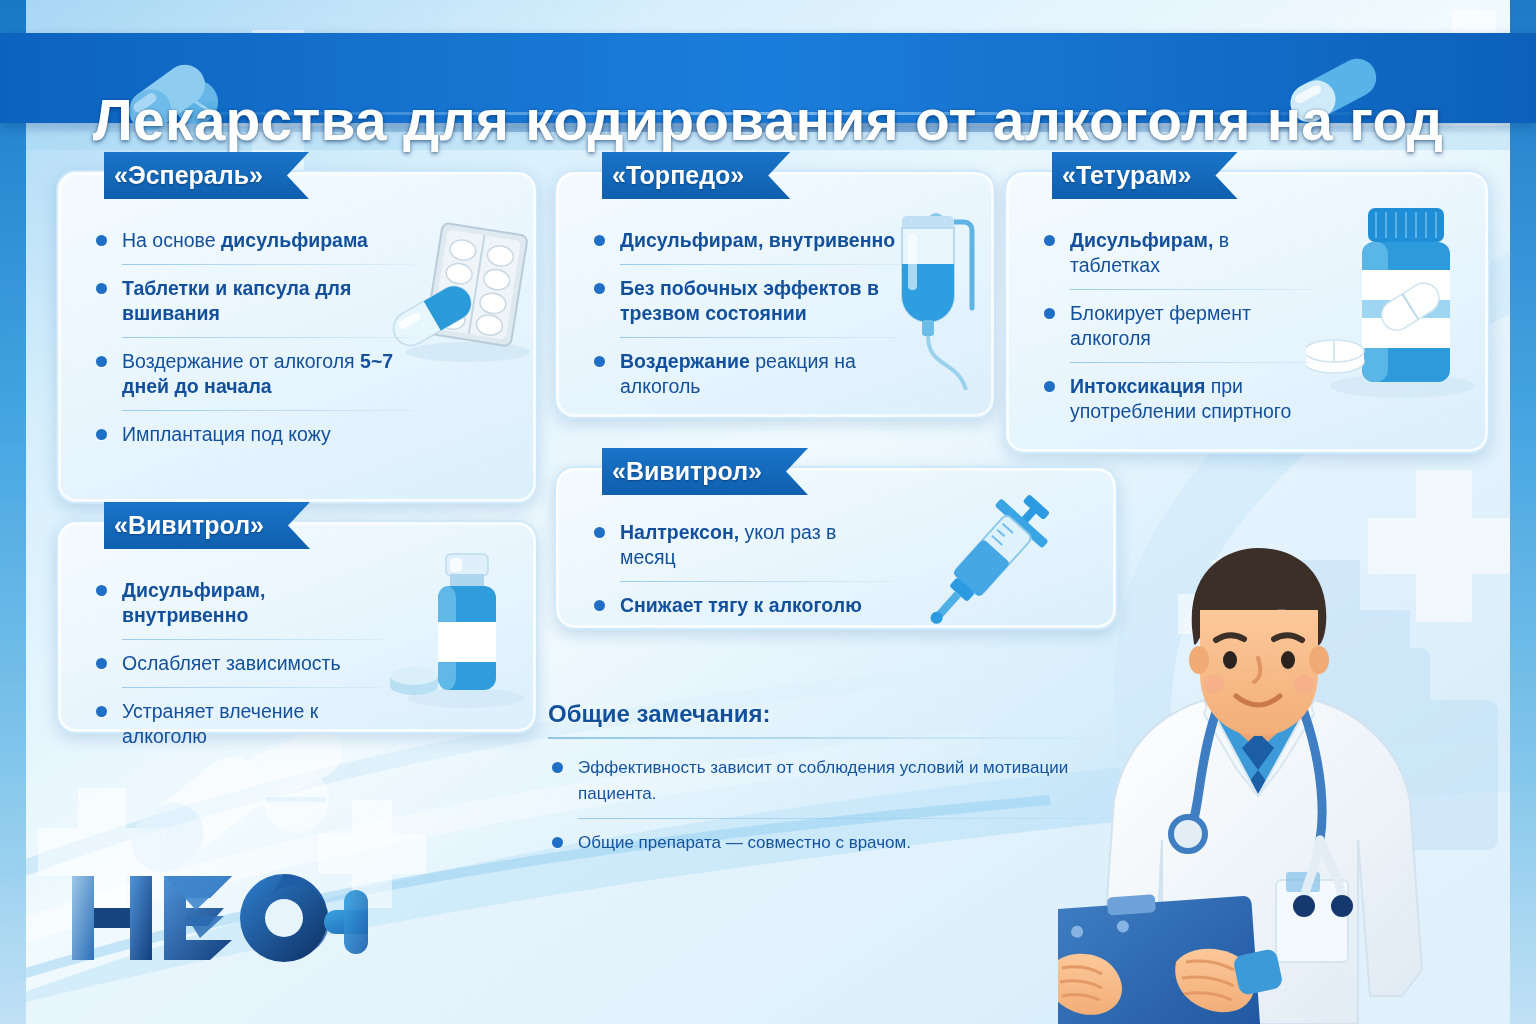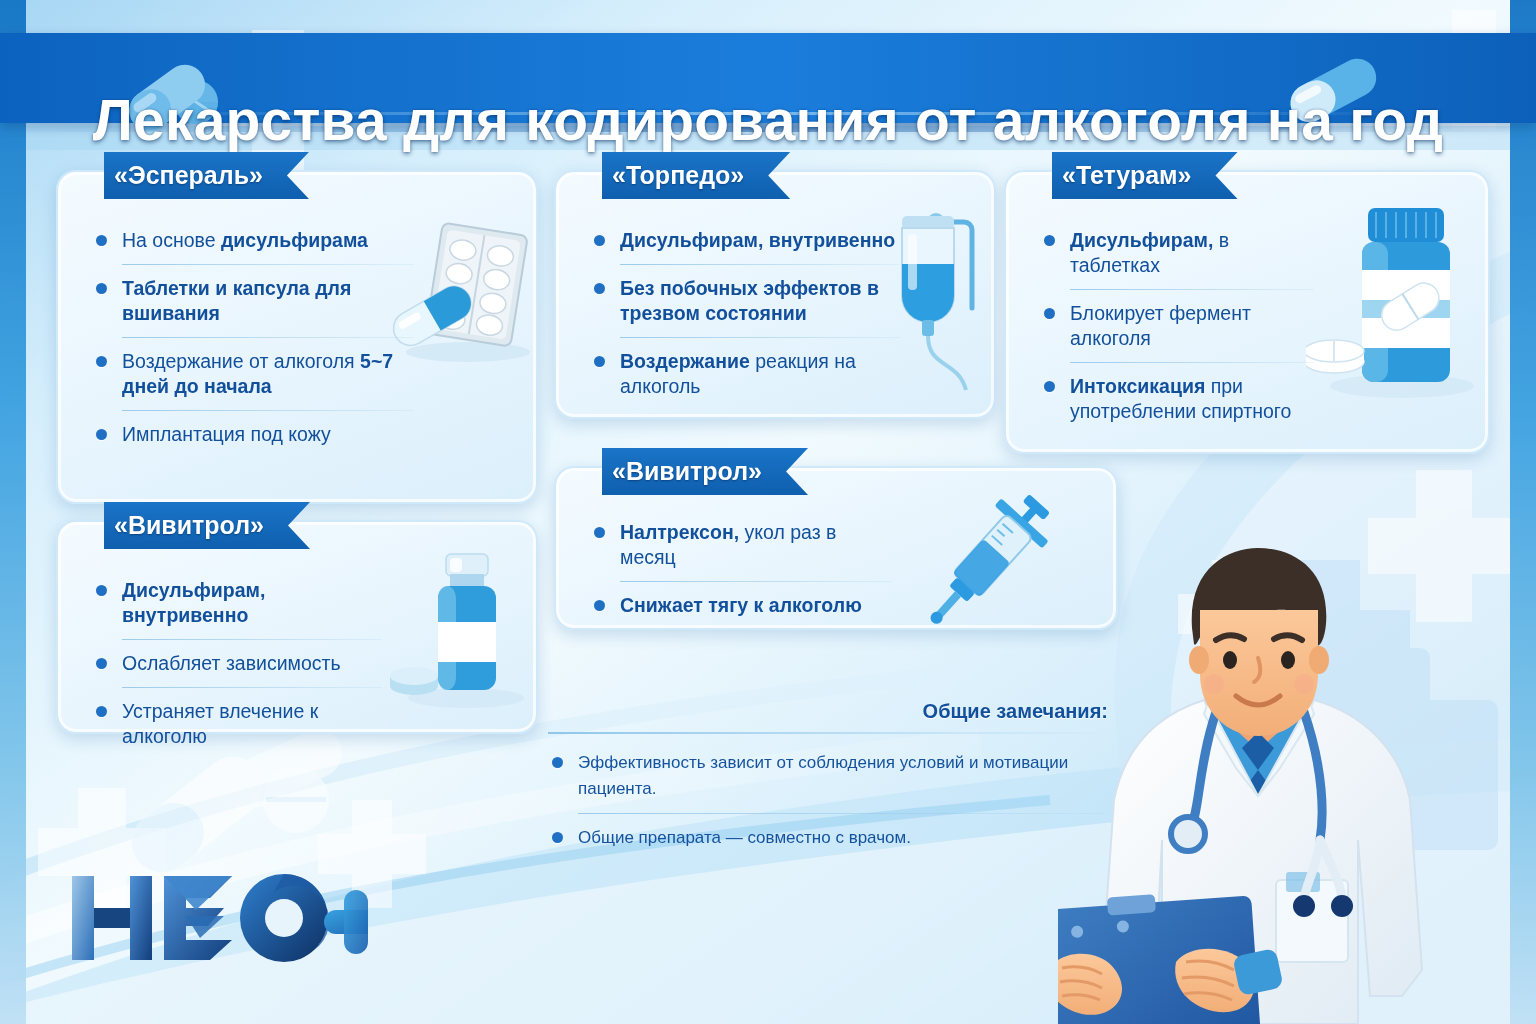--- a/index.html
+++ b/index.html
@@ -62,22 +62,22 @@
   #card-algominal {left:56px;  top:520px; width:478px; height:210px;}
 
   #card-esperal .bullets  {top:56px;right:118px;}
   #card-torpedo .bullets  {top:56px;right:90px;}
   #card-teturam .bullets  {top:56px;right:170px;}
   #card-vivitrol .bullets {top:52px;right:220px;}
   #card-algominal .bullets{top:56px;right:150px;}
 
   
   #notes{position:absolute;left:548px;top:700px;width:560px;}
-  .notes-title{font-size:20px;font-weight:bold;color:#12509c;
-    text-shadow:0 1px 1px rgba(255,255,255,.9);text-align:right;}
+  .notes-title{font-size:24px;font-weight:bold;color:#12509c;
+    text-shadow:0 1px 1px rgba(255,255,255,.9);}
   .notes-rule{height:2px;margin:9px 0 16px 0;
     background:linear-gradient(90deg,#8fc6ea,rgba(143,198,234,0));}
   #notes .bi{font-size:17px;line-height:26px;color:#14529e;}
 
   
   #logo{position:absolute;left:68px;top:868px;}
 
   
   .ill{position:absolute;}
 </style>

